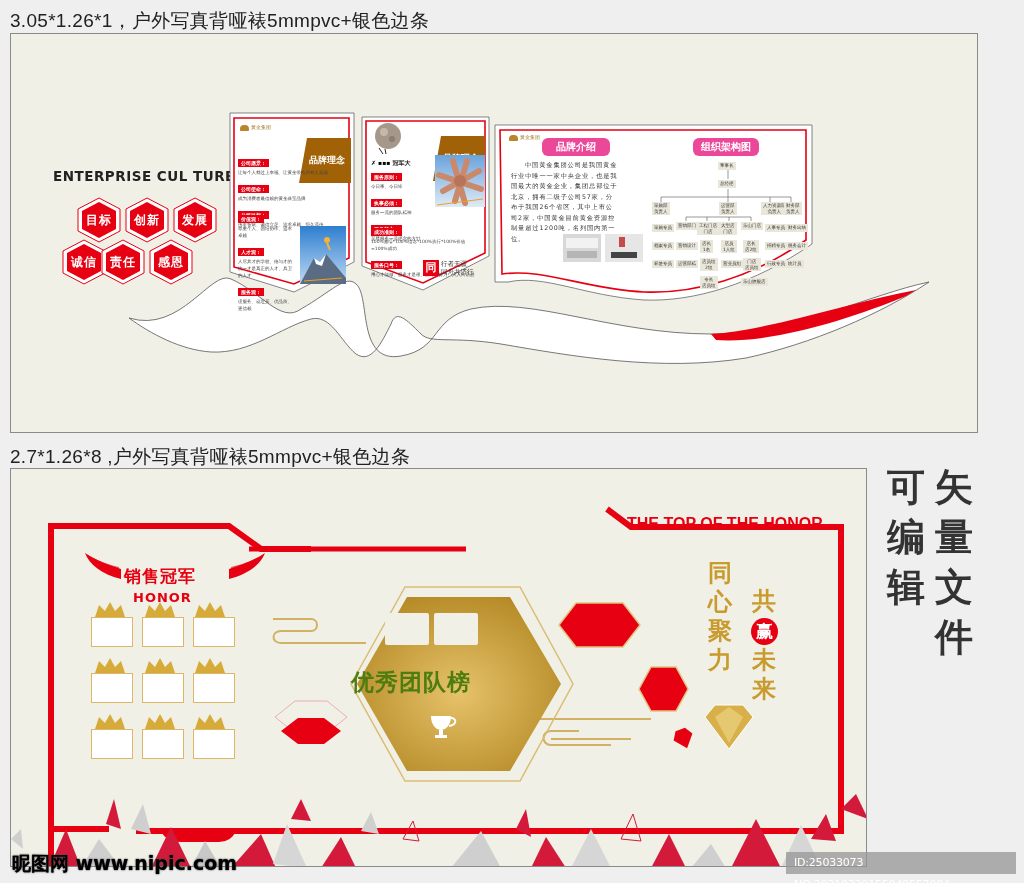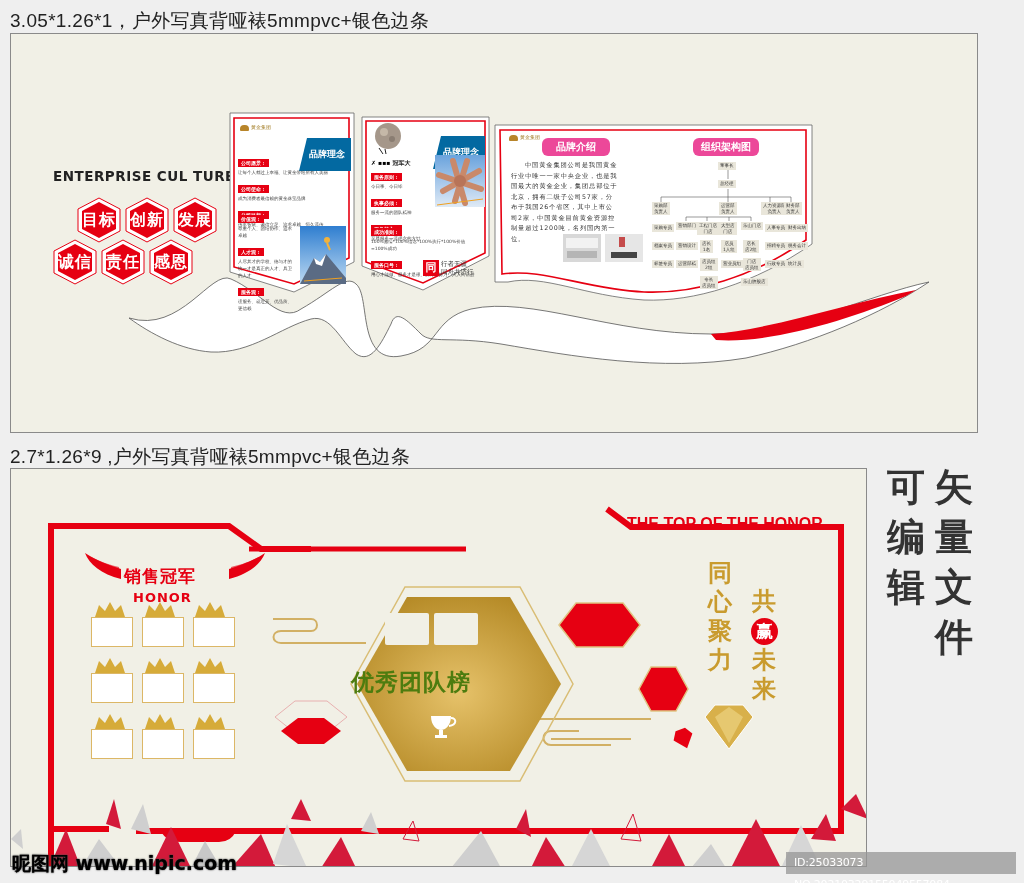--- a/index.html
+++ b/index.html
@@ -8,22 +8,22 @@
   .caption { position: absolute; left: 10px; font-size: 19px; color: #222; font-family: "Liberation Sans", "DejaVu Sans", sans-serif; letter-spacing: 0.3px; }
   .panel { position: absolute; background: #f1f0e6; border: 1px solid #8a8a8a; overflow: hidden; }
   #panel1 { left: 10px; top: 33px; width: 968px; height: 400px; }
   #panel2 { left: 10px; top: 468px; width: 857px; height: 399px; }
 
   
   .culture-title { position: absolute; left: 38px; top: 93px; font-size: 35px; font-weight: bold; color: #222; letter-spacing: 3px; font-family: "DejaVu Serif", serif; }
   .culture-sub { position: absolute; left: 42px; top: 134px; font-size: 13.5px; font-weight: bold; color: #222; letter-spacing: 0.5px; font-family: "DejaVu Sans", sans-serif; }
   .hex { position: absolute; width: 46px; height: 46px; display: flex; align-items: center; justify-content: center; }
   .hex svg { position: absolute; left: 0; top: 0; }
-  .hex span { position: relative; color: #fff; font-size: 16px; font-weight: bold; font-family: "DejaVu Serif", serif; letter-spacing: 1px; }
-  .ribbon { position: absolute; background: #0369a1; color: #fff; font-size: 9px; font-weight: bold; padding: 10px 6px; font-family: "DejaVu Sans", sans-serif; }
+  .hex span { position: relative; color: #fff; font-size: 12px; font-weight: bold; font-family: "DejaVu Serif", serif; letter-spacing: 1px; }
+  .ribbon { position: absolute; background: #a16207; color: #fff; font-size: 9px; font-weight: bold; padding: 16px 6px; font-family: "DejaVu Sans", sans-serif; }
   .tag { display: inline-block; background: #e60012; color: #fff; font-size: 5px; padding: 1px 3px; margin-top: 4px; font-weight: bold; }
   .line { font-size: 4.5px; color: #444; line-height: 7px; }
   .logo { position: absolute; font-size: 5px; color: #a07a20; }
   .logo .cup { display:inline-block; width:9px; height:6px; background:#b8852a; border-radius: 4px 4px 1px 1px; vertical-align: middle; margin-right:2px; }
   .photo { position: absolute; }
   .intro-text { position: absolute; font-size: 6.3px; color: #333; line-height: 10.5px; letter-spacing: 0.8px; }
   .org-title { position: absolute; background: #ec4899; color: #fff; font-size: 10px; font-weight: bold; padding: 2px 8px; border-radius: 6px; }
   .org-node { position: absolute; font-size: 4.5px; color: #333; background: #e9e6da; padding: 1px 2px; text-align:center; line-height: 5.5px; white-space: pre; }
   .org-svg { position: absolute; }
 
@@ -38,21 +38,21 @@
   .vert { position: absolute; font-weight: bold; color: #c99b2e; font-size: 24px; line-height: 29px; width: 30px; text-align: center; }
   .win-circle { position: absolute; width: 27px; height: 27px; border-radius: 50%; background: #e60012; color: #fff; font-size: 17px; font-weight: bold; text-align:center; line-height: 27px; }
   .side-vert { position: absolute; font-size: 38px; font-weight: bold; color: #333; line-height: 50px; width: 44px; text-align: center; }
   .watermark-left { position: absolute; left: 12px; top: 851px; font-size: 19px; font-weight: bold; color: #000000; text-shadow: 0 0 2px #555, 0 0 1px #333; letter-spacing: 0px; }
   .watermark-right { position: absolute; left: 786px; top: 852px; width: 230px; height: 22px; background: rgba(150,150,150,0.75); color: #fff; font-size: 11px; line-height: 22px; padding-left: 8px; letter-spacing: -0.2px; }
 </style>
 </head>
 <body>
 
 <div class="caption" style="top:8px;">3.05*1.26*1，户外写真背哑裱5mmpvc+银色边条</div>
-<div class="caption" style="top:444px;">2.7*1.26*9 ,户外写真背哑裱5mmpvc+银色边条</div>
+<div class="caption" style="top:444px;">2.7*1.26*8 ,户外写真背哑裱5mmpvc+银色边条</div>
 
 <div class="panel" id="panel1">
 
   <svg style="position:absolute;left:0;top:0;" width="968" height="400">
     <path d="M118,284 C170,300 200,235 220,245 C250,258 270,290 290,275 C320,258 335,240 345,250 C360,262 345,330 390,322 C430,315 420,285 460,275 C520,262 600,300 700,300 C780,300 860,260 918,248 C870,280 800,310 735,324 C650,338 560,322 490,310 C440,302 420,310 410,300 C395,285 385,275 380,290 C370,310 360,330 345,320 C330,308 320,280 300,285 C270,293 240,320 200,318 C170,316 140,300 118,284 Z" fill="#ffffff" stroke="#555" stroke-width="0.8"></path>
     <path d="M700,300 C760,296 840,268 905,256 L895,262 C840,285 760,310 705,306 Z" fill="#e60012"></path>
     <path d="M915,248 C880,254 835,262 815,268 C800,286 760,306 712,305 C790,300 860,285 915,248 Z" fill="#e60012" opacity="0.0"></path>
   </svg>
 
   <div class="culture-sub">ENTERPRISE CUL TURE</div>
@@ -71,21 +71,21 @@
       </svg>
     <span>创新</span>
   </div>
   <div class="hex" style="left:161px;top:163px;">
     <svg width="46" height="46">
         <polygon points="23,1 44,12 44,34 23,45 2,34 2,12" fill="#fff" stroke="#e60012" stroke-width="1"></polygon>
         <polygon points="23,5 40,14 40,32 23,41 6,32 6,14" fill="#e60012"></polygon>
       </svg>
     <span>发展</span>
   </div>
-  <div class="hex" style="left:41px;top:205px;">
+  <div class="hex" style="left:50px;top:205px;">
     <svg width="46" height="46">
         <polygon points="23,1 44,12 44,34 23,45 2,34 2,12" fill="#fff" stroke="#e60012" stroke-width="1"></polygon>
         <polygon points="23,5 40,14 40,32 23,41 6,32 6,14" fill="#e60012"></polygon>
       </svg>
     <span>诚信</span>
   </div>
   <div class="hex" style="left:89px;top:205px;">
     <svg width="46" height="46">
         <polygon points="23,1 44,12 44,34 23,45 2,34 2,12" fill="#fff" stroke="#e60012" stroke-width="1"></polygon>
         <polygon points="23,5 40,14 40,32 23,41 6,32 6,14" fill="#e60012"></polygon>

